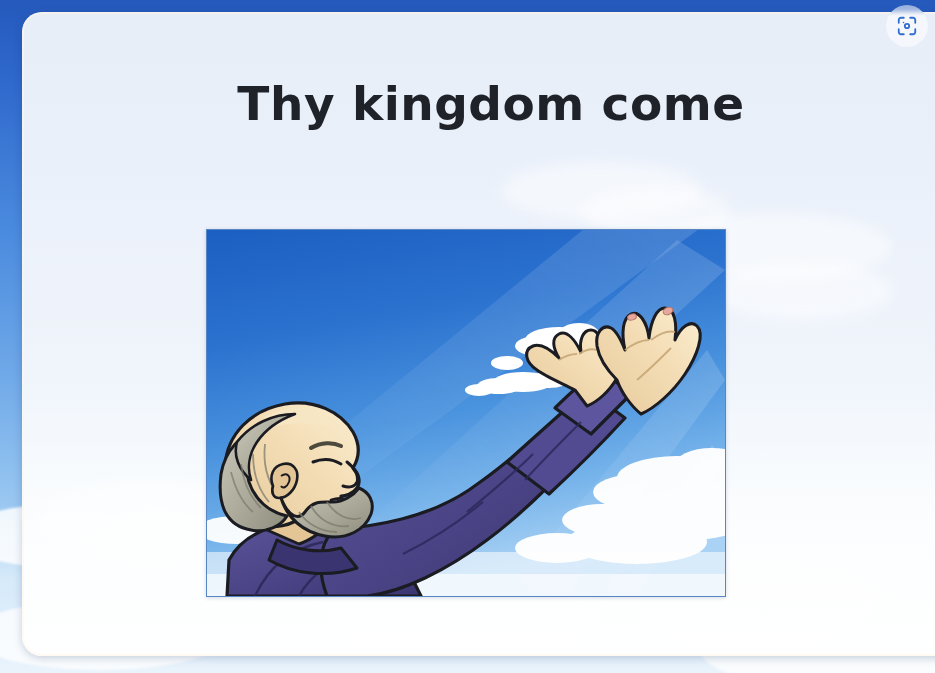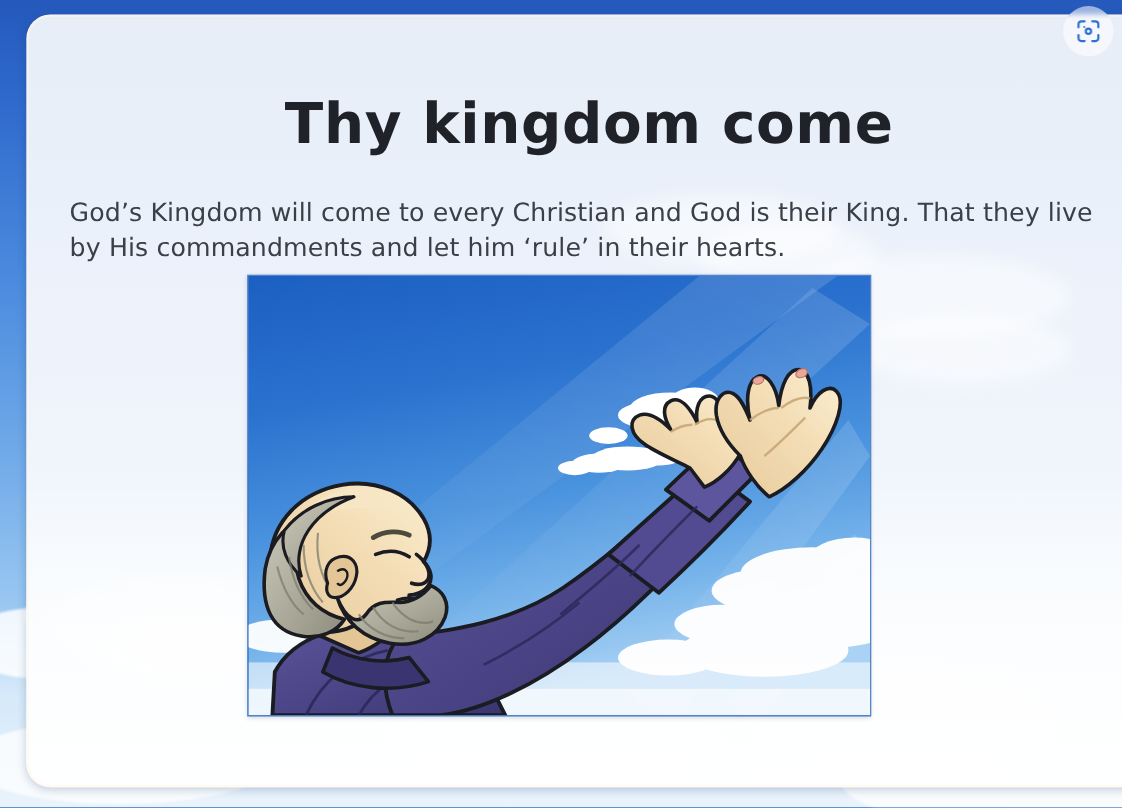--- a/index.html
+++ b/index.html
@@ -173,21 +173,20 @@
     <div class="card-cloud soft" style="left:20px; top:470px; width:210px; height:78px;"></div>
     <div class="card-cloud soft" style="left:60px; top:500px; width:150px; height:60px;"></div>
     <div class="card-cloud soft" style="left:300px; top:560px; width:280px; height:80px;"></div>
     <div class="card-cloud soft" style="left:600px; top:540px; width:260px; height:90px;"></div>
     <div class="card-bottom-wash"></div>
 
     <div id="card-content">
 
       <h1 id="slide-title">Thy kingdom come</h1>
 
-      <p id="slide-body">God’s Kingdom will come to every Christian and God is their King. That they live by His commandments and let him ‘rule’ in their hearts.</p>
 
       <div id="illustration-frame">
         <svg id="illustration" viewBox="0 0 518 366" preserveAspectRatio="xMidYMid slice" xmlns="http://www.w3.org/2000/svg">
           <defs>
             <linearGradient id="skyGrad" x1="0" y1="0" x2="0.25" y2="1">
               <stop offset="0%" stop-color="#1c5fc2"></stop>
               <stop offset="30%" stop-color="#2b72cf"></stop>
               <stop offset="58%" stop-color="#4a93de"></stop>
               <stop offset="80%" stop-color="#74b2ea"></stop>
               <stop offset="100%" stop-color="#a9d2f4"></stop>

